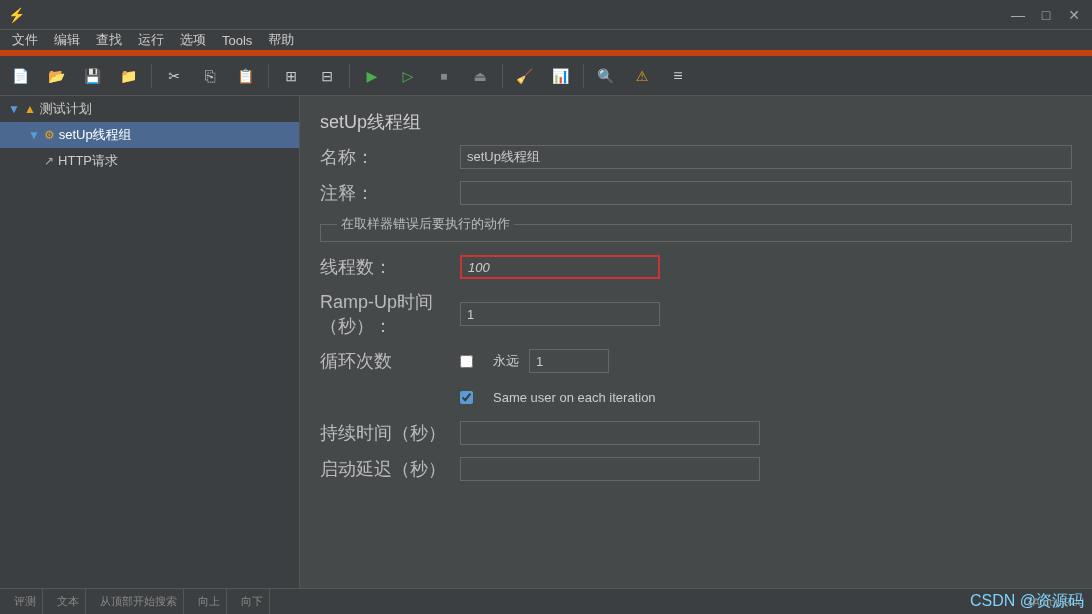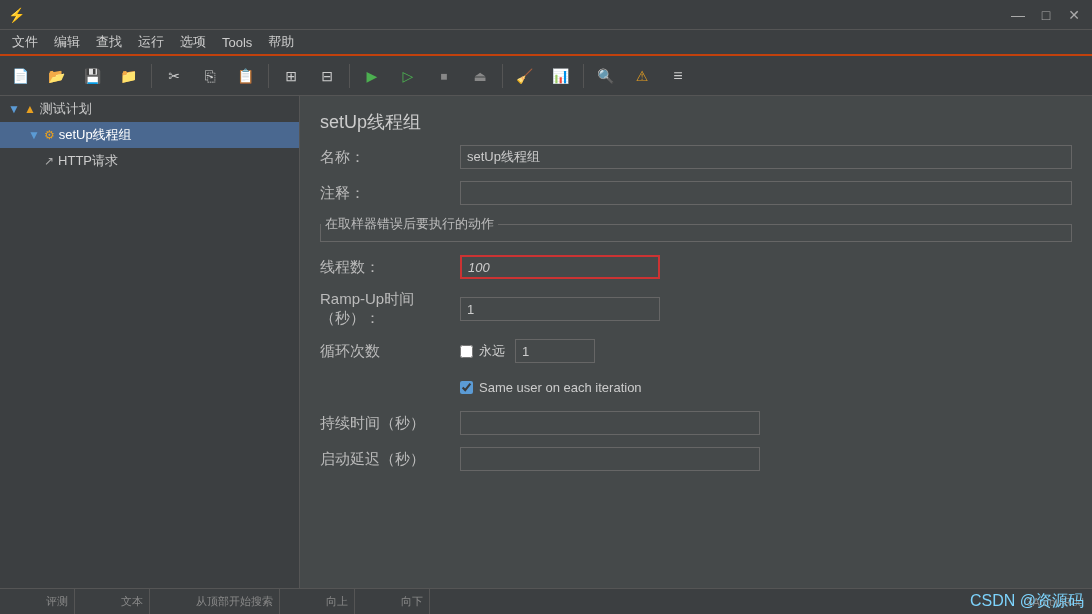--- a/index.html
+++ b/index.html
@@ -20,21 +20,21 @@
     .title-bar-controls { display: flex; gap: 8px; position: absolute; right: 8px; }
     .title-bar-btn { color: #aaa; cursor: pointer; font-size: 14px; width: 20px; text-align: center; }
 
     
     .menu-bar {
       background: #3c3f41;
       height: 26px;
       display: flex;
       align-items: center;
       padding: 0 4px;
-      border-bottom: 2px solid #c2410c;
+      border-bottom: 6px solid #c2410c;
     }
     .menu-item { padding: 3px 8px; color: #ccc; cursor: pointer; font-size: 13px; border-radius: 2px; }
 
     
     .toolbar {
       background: #3c3f41;
       height: 40px;
       display: flex;
       align-items: center;
       padding: 0 4px;
@@ -101,21 +101,21 @@
     .form-row {
       display: flex;
       align-items: center;
       margin-bottom: 10px;
       min-height: 26px;
     }
     .form-label {
       color: #bbb;
       width: 140px;
       flex-shrink: 0;
-      font-size: 15px;
+      font-size: 18px;
     }
     .form-input {
       flex: 1;
       background: #45494a;
       border: 1px solid #666;
       color: #ccc;
       padding: 3px 6px;
       font-size: 13px;
       font-family: inherit;
       height: 24px;
@@ -129,21 +129,21 @@
     
     .group-box {
       border: 1px solid #666;
       margin: 0 20px 12px;
       padding: 8px 12px;
       position: relative;
     }
     .group-box-title {
       position: absolute;
       top: -10px;
-      left: 0;
+      left: 16px;
       background: #45494a;
       padding: 0 4px;
       color: #bbb;
       font-size: 13px;
       text-align: right;
     }
     .radio-group {
       display: flex;
       align-items: center;
       gap: 16px;
@@ -168,21 +168,21 @@
       font-size: 13px;
       padding: 4px 20px 8px;
       border-top: 1px solid #555;
       margin-top: 4px;
     }
 
     
     .checkbox-item {
       display: flex;
       align-items: center;
-      gap: 6px;
+      gap: 20px;
       color: #ccc;
       cursor: pointer;
     }
     .checkbox-item input[type=checkbox] {
       accent-color: #5b9bd5;
       cursor: pointer;
     }
 
     .small-input {
       width: 80px;
@@ -204,21 +204,21 @@
       display: flex;
       align-items: center;
       padding: 0 8px;
       font-size: 11px;
       color: #888;
       gap: 8px;
       position: absolute;
       bottom: 0;
       width: 100%;
     }
-    .status-item { padding: 0 6px; border-right: 1px solid #555; height: 100%; display: flex; align-items: center; margin-left: 32px; }
+    .status-item { padding: 0 6px; border-right: 1px solid #555; height: 100%; display: flex; align-items: center; }
     .status-csdn { position: absolute; right: 8px; color: #7dd3fc; font-size: 16px; }
 
     
     .icon-new::before { content: '📄'; font-size: 14px; }
     .icon-open::before { content: '📂'; font-size: 14px; }
     .icon-save::before { content: '💾'; font-size: 14px; }
     .icon-saveas::before { content: '📁'; font-size: 14px; }
     .icon-cut::before { content: '✂'; font-size: 14px; }
     .icon-copy::before { content: '⎘'; font-size: 14px; }
     .icon-paste::before { content: '📋'; font-size: 14px; }

